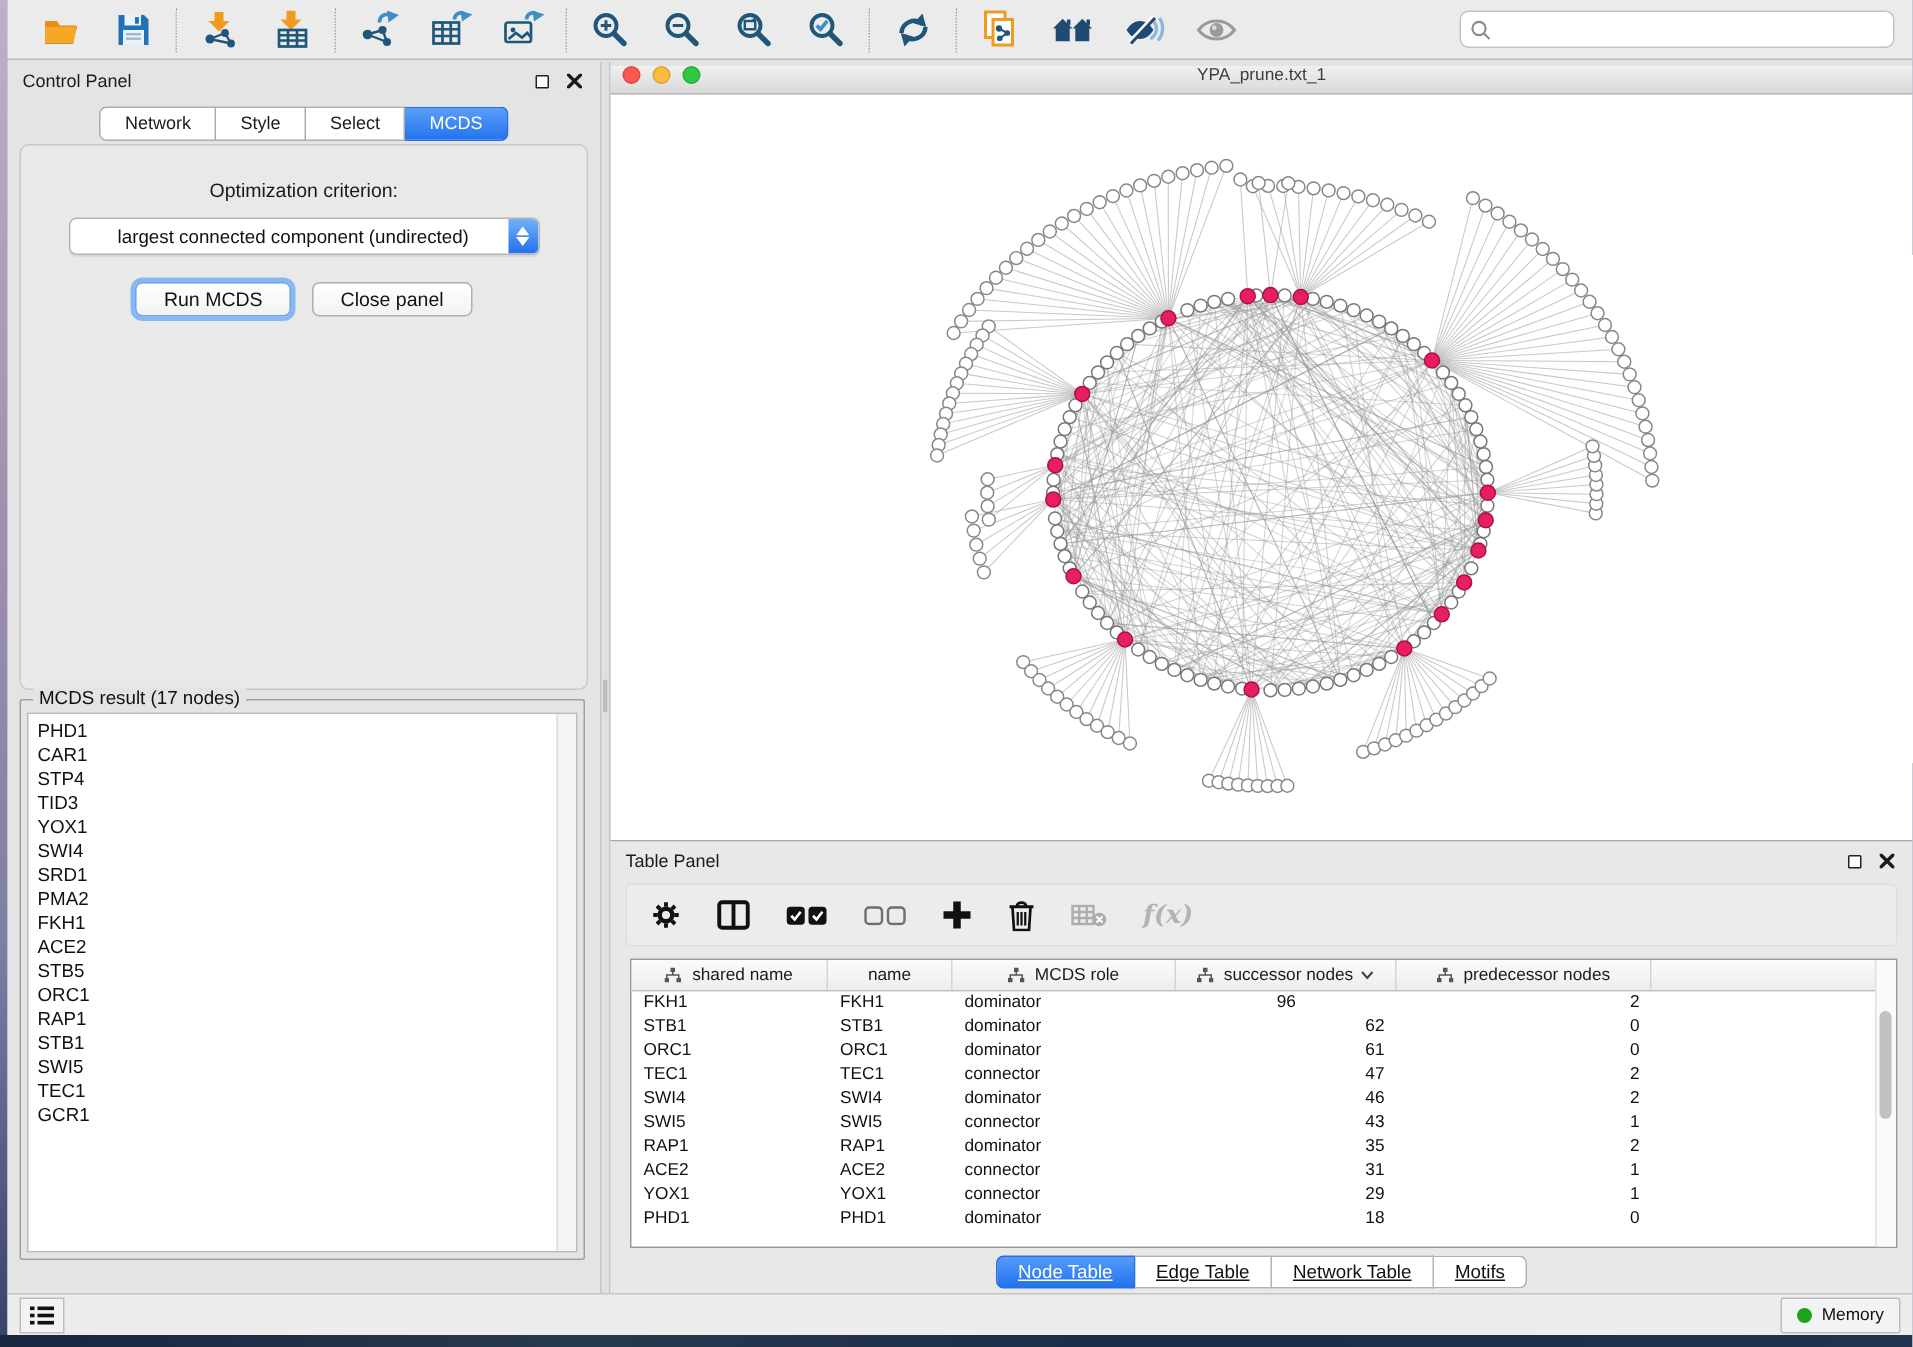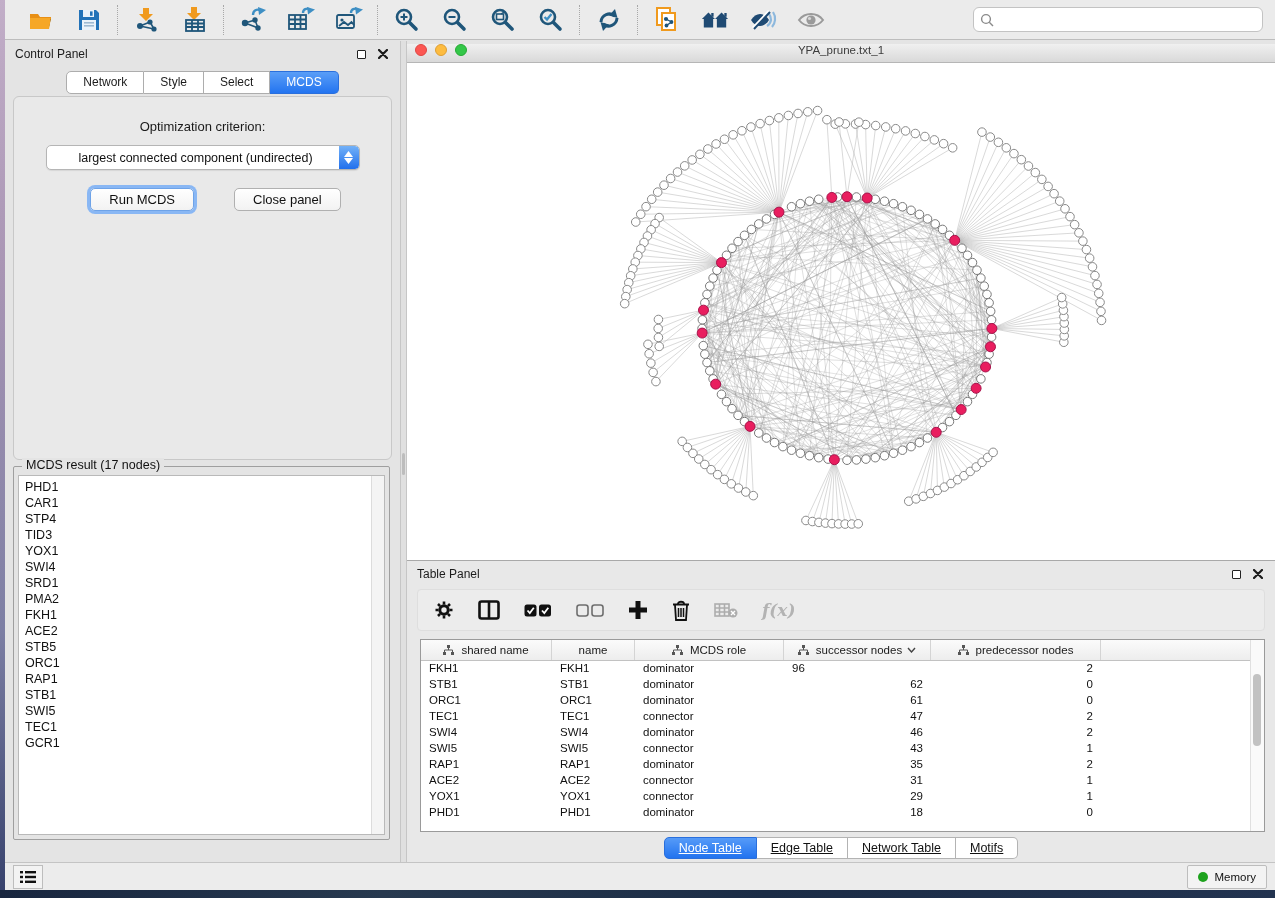--- a/index.html
+++ b/index.html
@@ -48,21 +48,21 @@
   .crit-label{margin-top:22px;text-align:center;font-size:13px;color:#1a1a1a;}
   .combo{margin:11px auto 0;width:312px;height:23px;background:#fff;border:1px solid #b5b5b5;border-radius:5px;
     display:flex;align-items:center;overflow:hidden;cursor:pointer;box-shadow:0 1px 1px rgba(0,0,0,.08);}
   .combo .combo-text{flex:1;text-align:center;font-size:12.5px;color:#111;padding-left:6px;}
   .combo .stepper{width:20px;height:100%;background:linear-gradient(180deg,#72b1f8,#2270ec);
     display:flex;flex-direction:column;align-items:center;justify-content:center;gap:1px;border-radius:0 4px 4px 0;}
   .combo .stepper svg{display:block;}
   .btn-row{display:flex;justify-content:center;gap:14px;margin-top:18px;}
   .push-btn{height:23px;padding:0 18px;background:linear-gradient(180deg,#ffffff,#f2f2f2);
     border:1px solid #b0b0b0;border-radius:5px;font-size:13px;color:#111;cursor:pointer;
-    font-family:"Liberation Sans",sans-serif;margin-left:26px;}
+    font-family:"Liberation Sans",sans-serif;}
   .push-btn.focused{box-shadow:0 0 0 3px rgba(86,156,250,.65);border-color:#6ea3e8;}
 
   
   .result-group{position:absolute;left:8px;right:10px;top:425px;bottom:22px;
     border:1px solid #9f9f9f;border-radius:2px;}
   .result-legend{position:absolute;top:-9px;left:8px;background:#e4e4e4;padding:0 4px;font-size:12.5px;color:#111;}
   .result-list{position:absolute;left:4px;right:4px;top:8px;bottom:4px;background:#fff;
     border:1px solid #b9b9b9;overflow:hidden;display:flex;}
   .result-items{flex:1;padding:3px 0 0 6px;font-size:12.5px;color:#111;line-height:16px;}
   .result-scroll{width:12px;background:#f4f4f4;border-left:1px solid #dcdcdc;}
@@ -1210,21 +1210,21 @@
                       </svg>
                       <span>predecessor nodes</span>
                     </div>
                     <div class="nt-hcell" style="flex: 1 1 0%; border-right: none;"></div>
                   </div>
                 <div id="nt-body">
                     <div class="nt-row">
                       <div class="nt-cell" style="width: 131px; text-align: left;">FKH1</div>
                       <div class="nt-cell" style="width: 83px; text-align: left;">FKH1</div>
                       <div class="nt-cell" style="width: 149px; text-align: left;">dominator</div>
-                      <div class="nt-cell" style="width: 147px; text-align: left;">96</div>
+                      <div class="nt-cell" style="width: 147px; text-align: center;">96</div>
                       <div class="nt-cell" style="width: 170px; text-align: right;">2</div>
                     </div>
                     <div class="nt-row">
                       <div class="nt-cell" style="width: 131px; text-align: left;">STB1</div>
                       <div class="nt-cell" style="width: 83px; text-align: left;">STB1</div>
                       <div class="nt-cell" style="width: 149px; text-align: left;">dominator</div>
                       <div class="nt-cell" style="width: 147px; text-align: right;">62</div>
                       <div class="nt-cell" style="width: 170px; text-align: right;">0</div>
                     </div>
                     <div class="nt-row">

